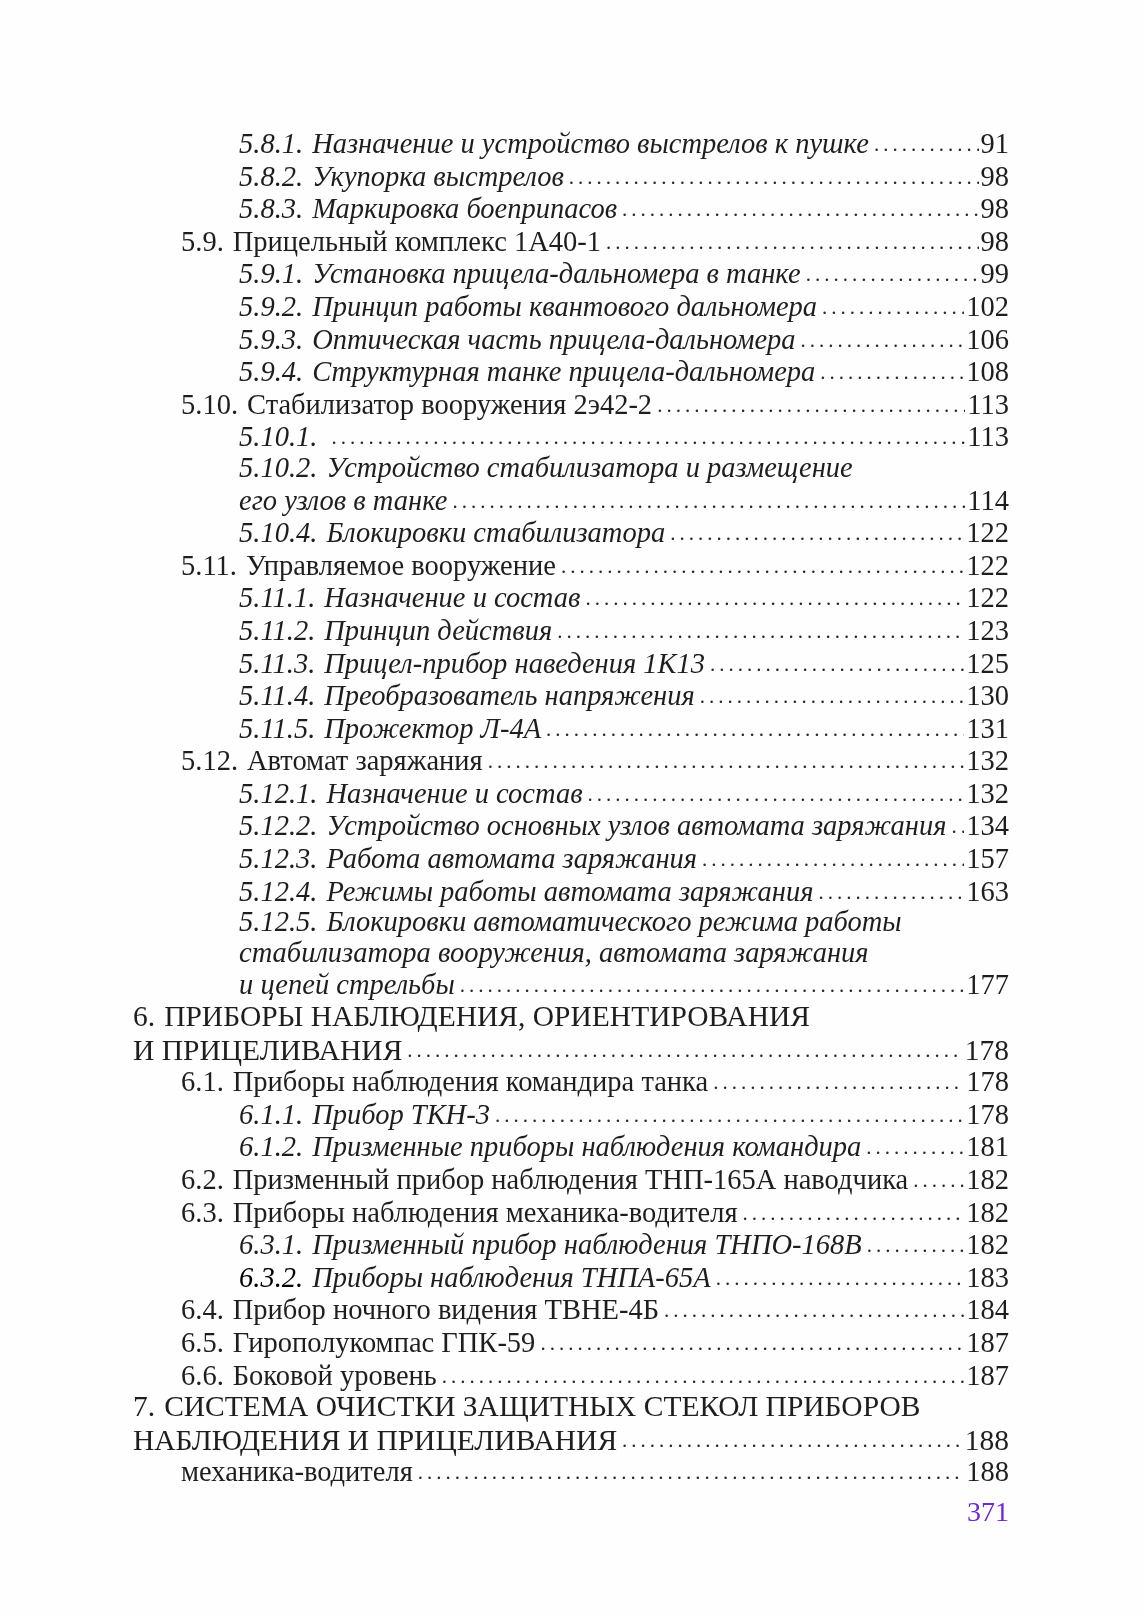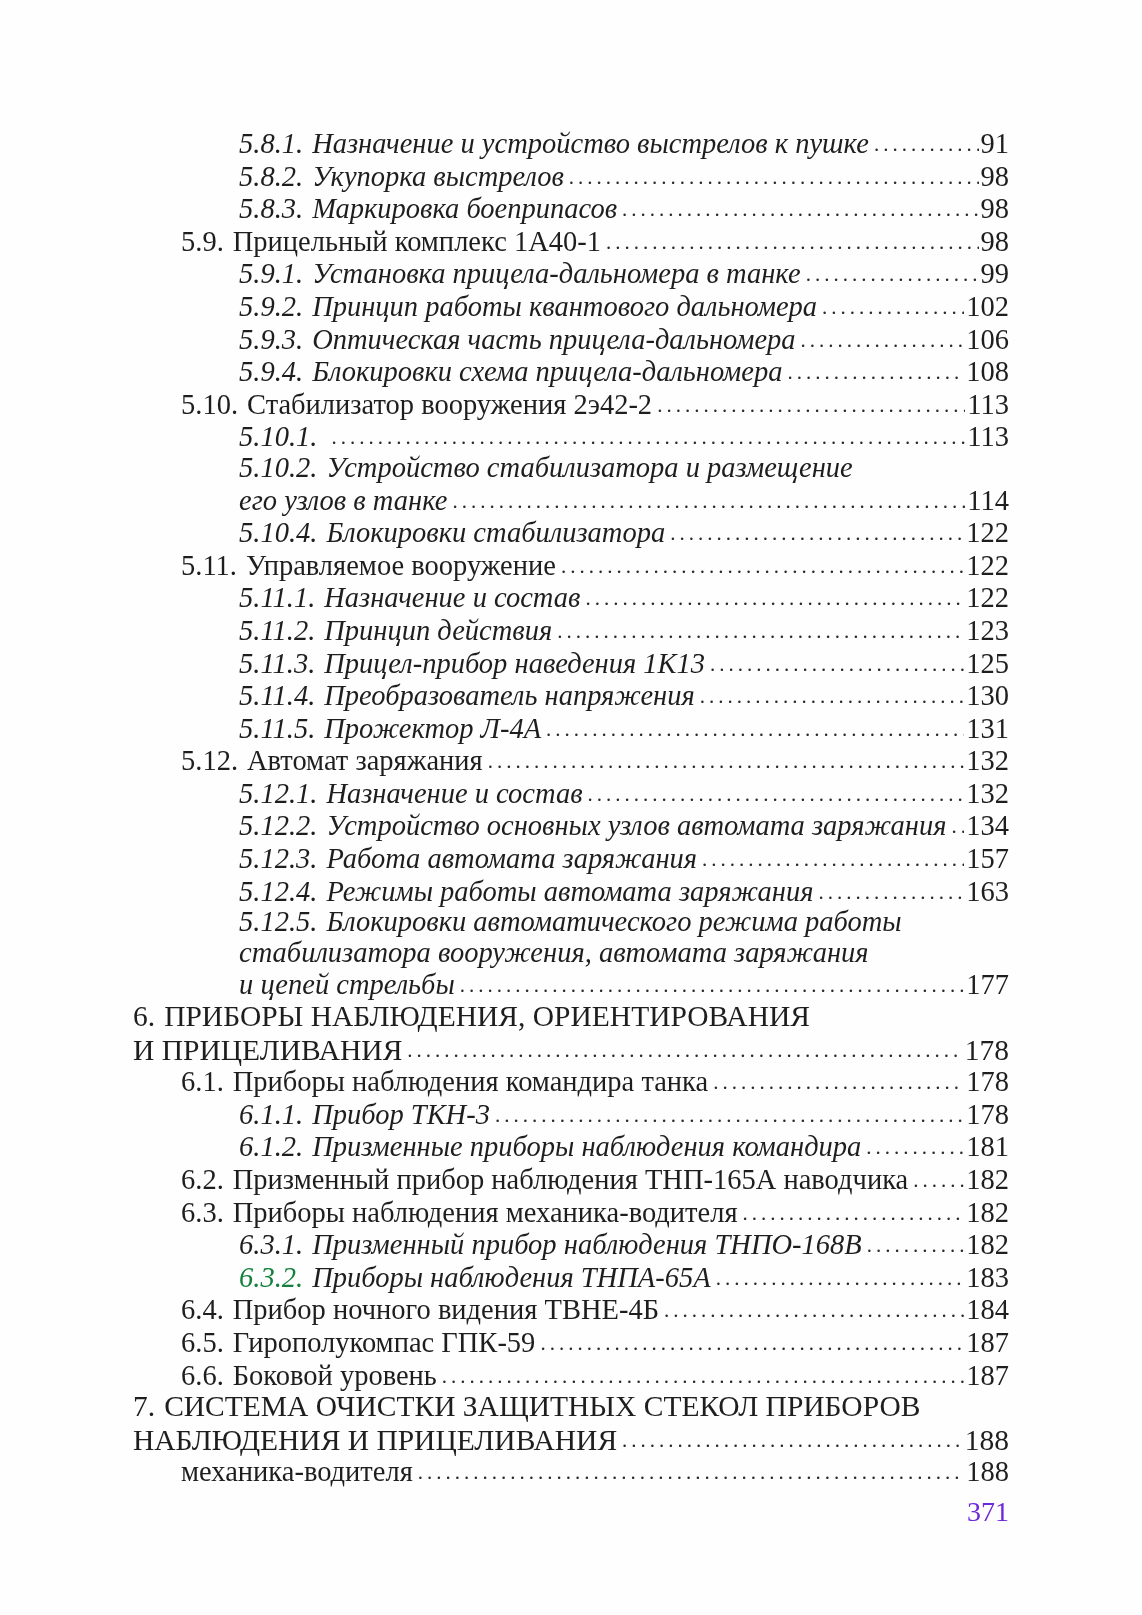--- a/index.html
+++ b/index.html
@@ -38,21 +38,21 @@
   }
   .level-subsection {
     padding-left: 106px;
     font-style: italic;
   }
   .toc-num {
     margin-right: 9px;
     white-space: pre;
   }
   .faded .toc-num {
-    color: #15803d;
+    color: #000000;
   }
   .toc-title {
     white-space: nowrap;
   }
   .dot-leader {
     flex: 1 1 auto;
     overflow: hidden;
     white-space: nowrap;
     min-width: 10px;
     margin-left: 5px;
@@ -121,21 +121,21 @@
         <span class="toc-page">102</span>
       </div>
       <div class="toc-line level-subsection">
         <span class="toc-num">5.9.3.</span>
         <span class="toc-title">Оптическая часть прицела-дальномера</span>
         <span class="dot-leader"></span>
         <span class="toc-page">106</span>
       </div>
       <div class="toc-line level-subsection">
         <span class="toc-num">5.9.4.</span>
-        <span class="toc-title">Блокировки схема прицела-дальномера</span>
+        <span class="toc-title">Структурная танке прицела-дальномера</span>
         <span class="dot-leader"></span>
         <span class="toc-page">108</span>
       </div>
       <div class="toc-line level-section">
         <span class="toc-num">5.10.</span>
         <span class="toc-title">Стабилизатор вооружения 2э42-2</span>
         <span class="dot-leader"></span>
         <span class="toc-page">113</span>
       </div>
       <div class="toc-line level-subsection">

